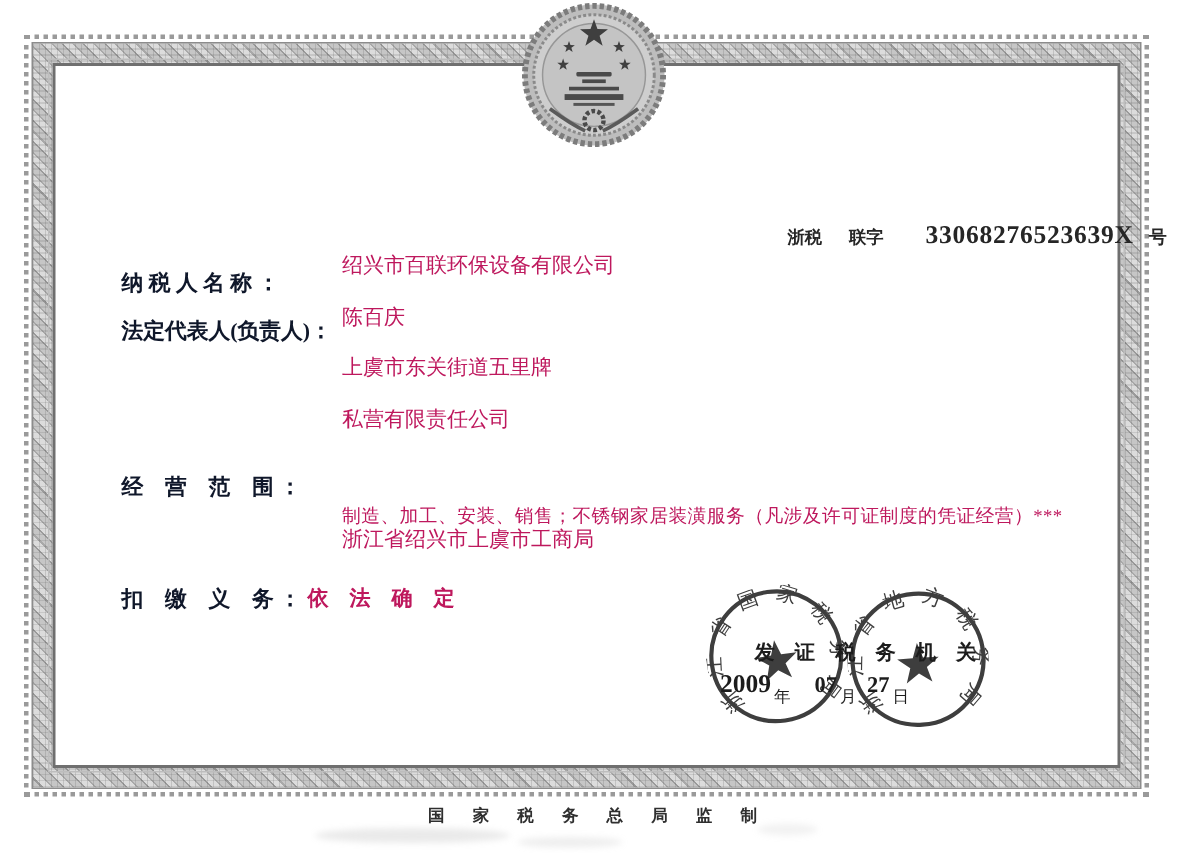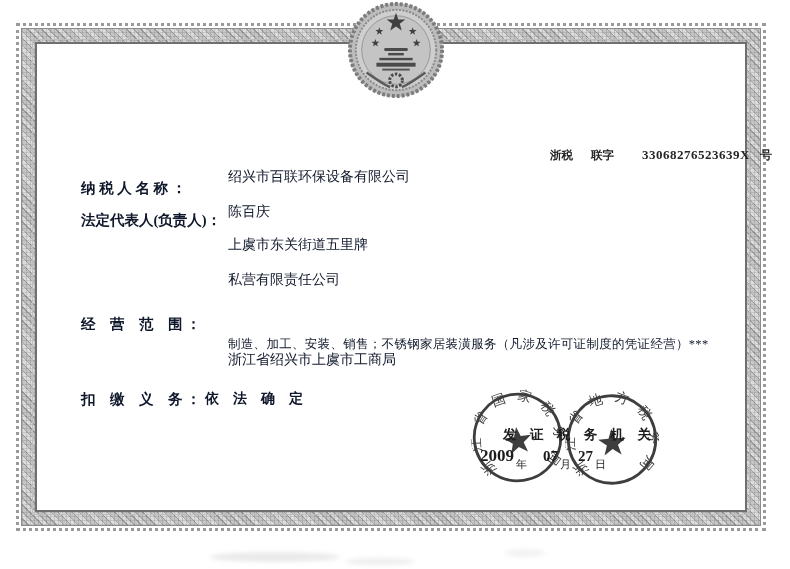--- a/index.html
+++ b/index.html
@@ -23,28 +23,28 @@
     position:absolute;inset:16px;background:#ffffff;
     border:2px solid #6f6f6f;outline:1px solid #bdbdbd;outline-offset:2px;
   }
   
   .emblem{position:absolute;left:347px;top:1px;width:98px;height:98px;z-index:3;}
   
   .title{
     position:absolute;left:0;top:90px;width:100%;margin:0;text-align:center;
     font-size:42px;font-weight:700;letter-spacing:12px;text-indent:12px;color:#0d0d0d;z-index:3;
   }
-  .serial{position:absolute;left:525px;top:147px;display:flex;align-items:baseline;z-index:3;color:#262626;margin-left:25px;}
+  .serial{position:absolute;left:525px;top:147px;display:flex;align-items:baseline;z-index:3;color:#262626;}
   .serial .pfx{font-size:11.5px;font-weight:600;}
   .serial .pfx2{margin-left:18px;}
-  .serial .num{margin-left:28px;font-size:13px;letter-spacing:.5px;font-weight:600;}
+  .serial .num{margin-left:28px;font-size:17px;letter-spacing:.5px;font-weight:600;}
   .serial .sfx{margin-left:10px;font-size:12px;font-weight:600;}
   
   .lab{position:absolute;left:81px;font-size:14.5px;font-weight:600;color:#0f172a;white-space:nowrap;z-index:3;}
-  .val{position:absolute;left:228px;font-size:14px;color:#0f172a;white-space:nowrap;z-index:3;}
+  .val{position:absolute;left:228px;font-size:14px;color:#be185d;white-space:nowrap;z-index:3;}
   .val.small{font-size:12.5px;letter-spacing:.3px;}
   
   .stamp{position:absolute;z-index:4;opacity:.92;mix-blend-mode:multiply;}
   .stamp svg{display:block;}
   .stamp-left{left:471px;top:391px;width:93px;height:93px;transform:rotate(-8deg);}
   .stamp-right{left:565px;top:392px;width:94px;height:95px;transform:rotate(-4deg);}
   
   .issue-label{
     position:absolute;left:503px;top:426px;z-index:6;font-size:13.5px;font-weight:600;
     letter-spacing:5px;color:#1c1c1c;white-space:nowrap;
@@ -152,18 +152,19 @@
     <span class="big">2009</span>
     <span class="unit">年</span>
     <span class="gap-a"></span>
     <span class="mid">07</span>
     <span class="unit">月</span>
     <span class="gap-b"></span>
     <span class="mid">27</span>
     <span class="unit">日</span>
   </div>
 
+  <div class="footer">国 家 税 务 总 局 监 制</div>
 
   <div class="smudge s1"></div>
   <div class="smudge s2"></div>
   <div class="smudge s3"></div>
 
 </div>
 
 </body></html>

